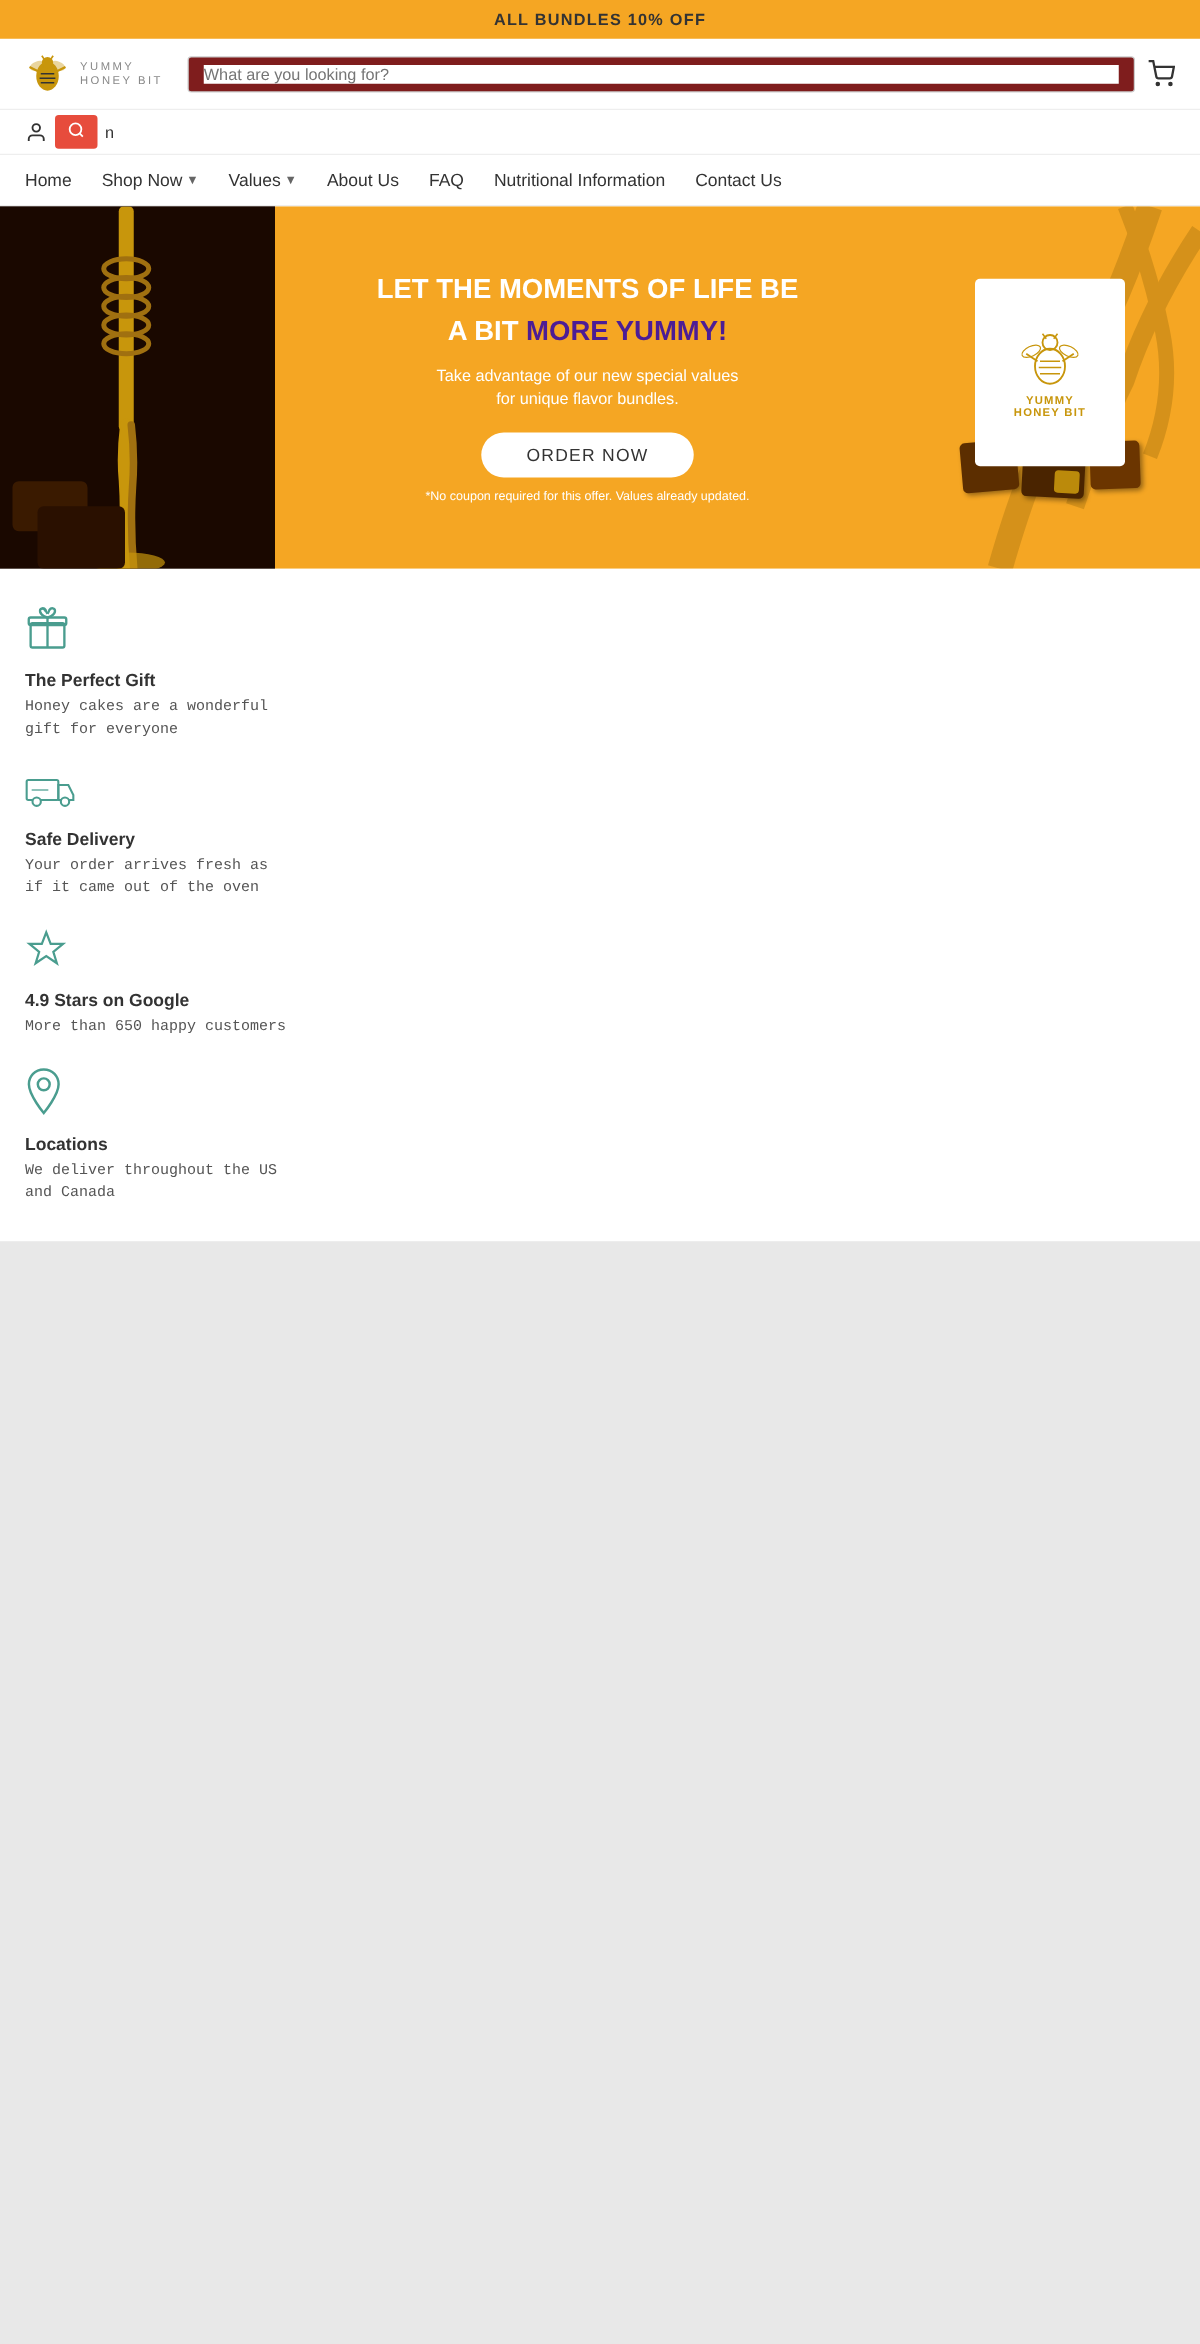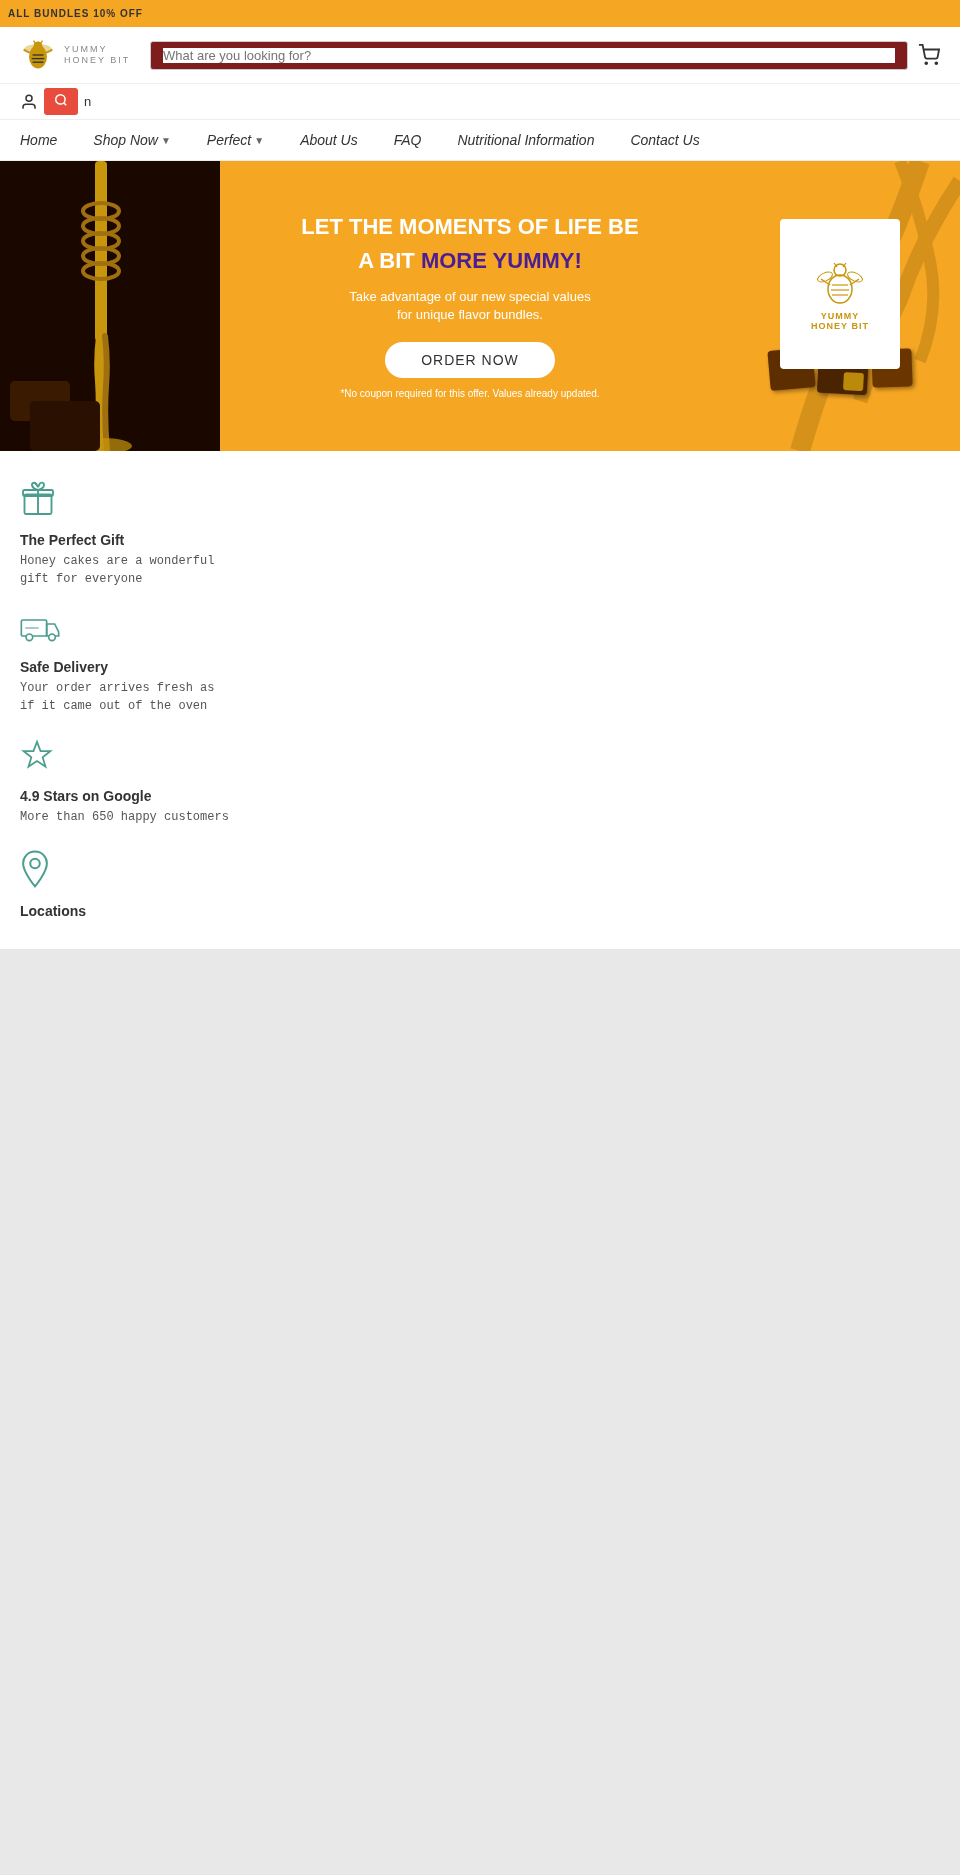--- a/index.html
+++ b/index.html
@@ -1,22 +1,23 @@
 <!DOCTYPE html>
 <html><head>
   <meta charset="utf-8">
   <style>
     * { margin: 0; padding: 0; box-sizing: border-box; }
     body { font-family: Arial, sans-serif; background: #fff; width: 960px; }
 
     
     .top-banner {
       background: #F5A623;
+      text-align: center;
       padding: 8px;
-      font-size: 10px;
+      font-size: 13px;
       font-weight: bold;
       letter-spacing: 1px;
       color: #333;
     }
 
     
     .header {
       display: flex;
       align-items: center;
       padding: 10px 20px;
@@ -95,23 +96,22 @@
     .auth-text {
       font-size: 13px;
       color: #333;
     }
 
     
     .nav {
       display: flex;
       align-items: center;
       padding: 12px 20px;
-      gap: 36px;
+      gap: 24px;
       border-bottom: 1px solid #eee;
-      font-style: italic;
     }
     .nav-item {
       font-size: 14px;
       color: #333;
       cursor: pointer;
       display: flex;
       align-items: center;
       gap: 3px;
       text-decoration: none;
     }
@@ -317,21 +317,21 @@
 
 <nav class="nav">
   <a class="nav-item">
     <span>Home</span>
   </a>
   <a class="nav-item">
     <span>Shop Now</span>
     <span class="nav-arrow">▼</span>
   </a>
   <a class="nav-item">
-    <span>Perfect</span>
+    <span>Values</span>
     <span class="nav-arrow">▼</span>
   </a>
   <a class="nav-item">
     <span>About Us</span>
   </a>
   <a class="nav-item">
     <span>FAQ</span>
   </a>
   <a class="nav-item">
     <span>Nutritional Information</span>
@@ -459,16 +459,17 @@
   </div>
 
   <div class="feature-item">
     <div class="feature-icon">
       <svg width="30" height="38" viewBox="0 0 36 48" fill="none" stroke="#4a9d8f" stroke-width="2.5">
         <path d="M18 2 C9 2 3 9 3 17 C3 28 18 46 18 46 C18 46 33 28 33 17 C33 9 27 2 18 2 Z"></path>
         <circle cx="18" cy="17" r="6"></circle>
       </svg>
     </div>
     <div class="feature-title">Locations</div>
+    <div class="feature-desc">We deliver throughout the US<br>and Canada</div>
   </div>
 </div>
 
 <div class="gray-section"></div>
 
 </body></html>

